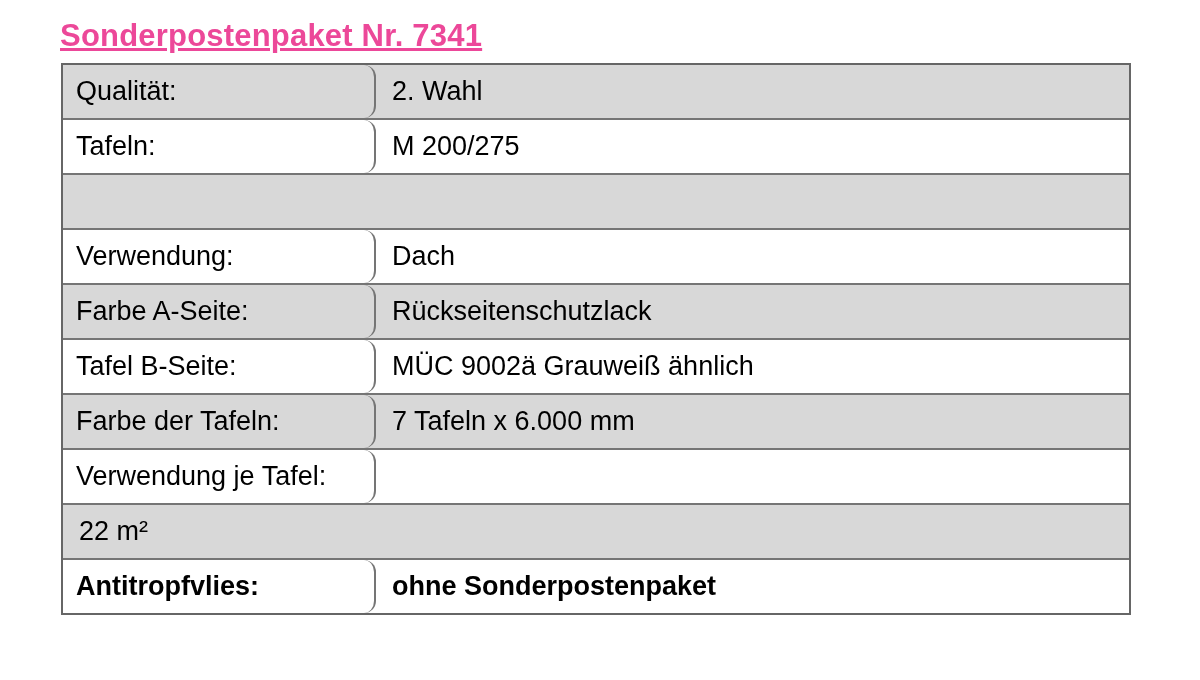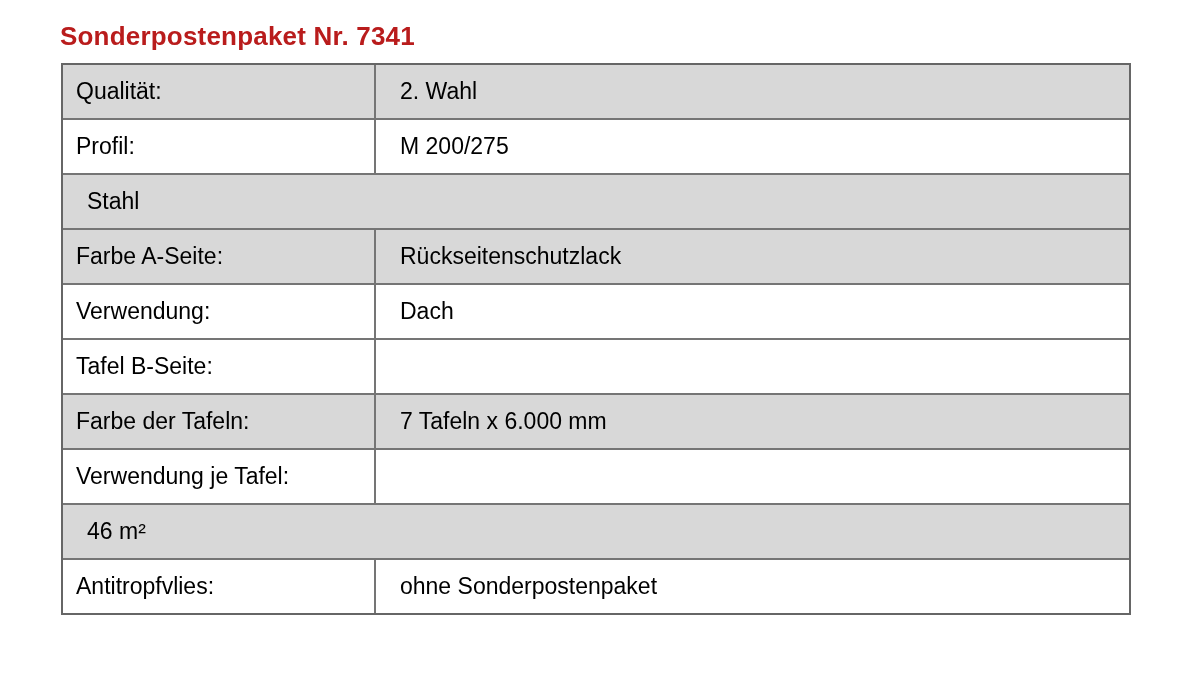--- a/index.html
+++ b/index.html
@@ -14,104 +14,107 @@
   }
   .page {
     position: relative;
     width: 1200px;
     height: 680px;
   }
   .title {
     position: absolute;
     left: 60px;
     top: 20px;
-    font-size: 26px;
+    font-size: 31px;
     font-weight: bold;
     line-height: 32px;
     letter-spacing: 0.2px;
-    color: #b91c1c;
+    color: #ec4899;
     white-space: nowrap;
+    text-decoration: underline;
   }
   .spec-table {
     position: absolute;
     left: 61px;
     top: 63px;
     width: 1070px;
     border: 2px solid #666666;
     box-sizing: border-box;
     background: #ffffff;
   }
   .row {
     display: flex;
     height: 53px;
     border-bottom: 2px solid #757575;
   }
   .row:last-child {
     border-bottom: none;
+    font-weight: bold;
   }
   .row.shaded {
     background: #d8d8d8;
   }
   .cell {
     display: flex;
     align-items: center;
-    font-size: 23px;
+    font-size: 27px;
     line-height: 25px;
     box-sizing: border-box;
     white-space: nowrap;
     overflow: hidden;
+    border-radius: 12px;
   }
   .cell.label {
     width: 313px;
     flex: 0 0 313px;
     padding-left: 13px;
     border-right: 2px solid #757575;
   }
   .cell.value {
     flex: 1;
-    padding-left: 24px;
+    padding-left: 16px;
   }
 </style>
 </head>
 <body>
 
 <div class="page">
   <div class="title">Sonderpostenpaket Nr. 7341</div>
 
   <div class="spec-table" id="spec-table">
       <div class="row shaded">
     <div class="cell label">Qualität:</div>
     <div class="cell value">2. Wahl</div>
   </div>
       <div class="row">
-    <div class="cell label">Profil:</div>
+    <div class="cell label">Tafeln:</div>
     <div class="cell value">M 200/275</div>
   </div>
       <div class="row shaded">
-    <div class="cell value">Stahl</div>
+  </div>
+      <div class="row">
+    <div class="cell label">Verwendung:</div>
+    <div class="cell value">Dach</div>
   </div>
       <div class="row shaded">
     <div class="cell label">Farbe A-Seite:</div>
     <div class="cell value">Rückseitenschutzlack</div>
   </div>
       <div class="row">
-    <div class="cell label">Verwendung:</div>
-    <div class="cell value">Dach</div>
-  </div>
-      <div class="row">
     <div class="cell label">Tafel B-Seite:</div>
+    <div class="cell value">MÜC 9002ä Grauweiß ähnlich</div>
   </div>
       <div class="row shaded">
     <div class="cell label">Farbe der Tafeln:</div>
     <div class="cell value">7 Tafeln x 6.000 mm</div>
   </div>
       <div class="row">
     <div class="cell label">Verwendung je Tafel:</div>
   </div>
       <div class="row shaded">
-    <div class="cell value">46 m²</div>
+    <div class="cell value">22 m²</div>
   </div>
       <div class="row">
     <div class="cell label">Antitropfvlies:</div>
     <div class="cell value">ohne Sonderpostenpaket</div>
   </div>
     </div>
 </div>
 
 </body></html>

